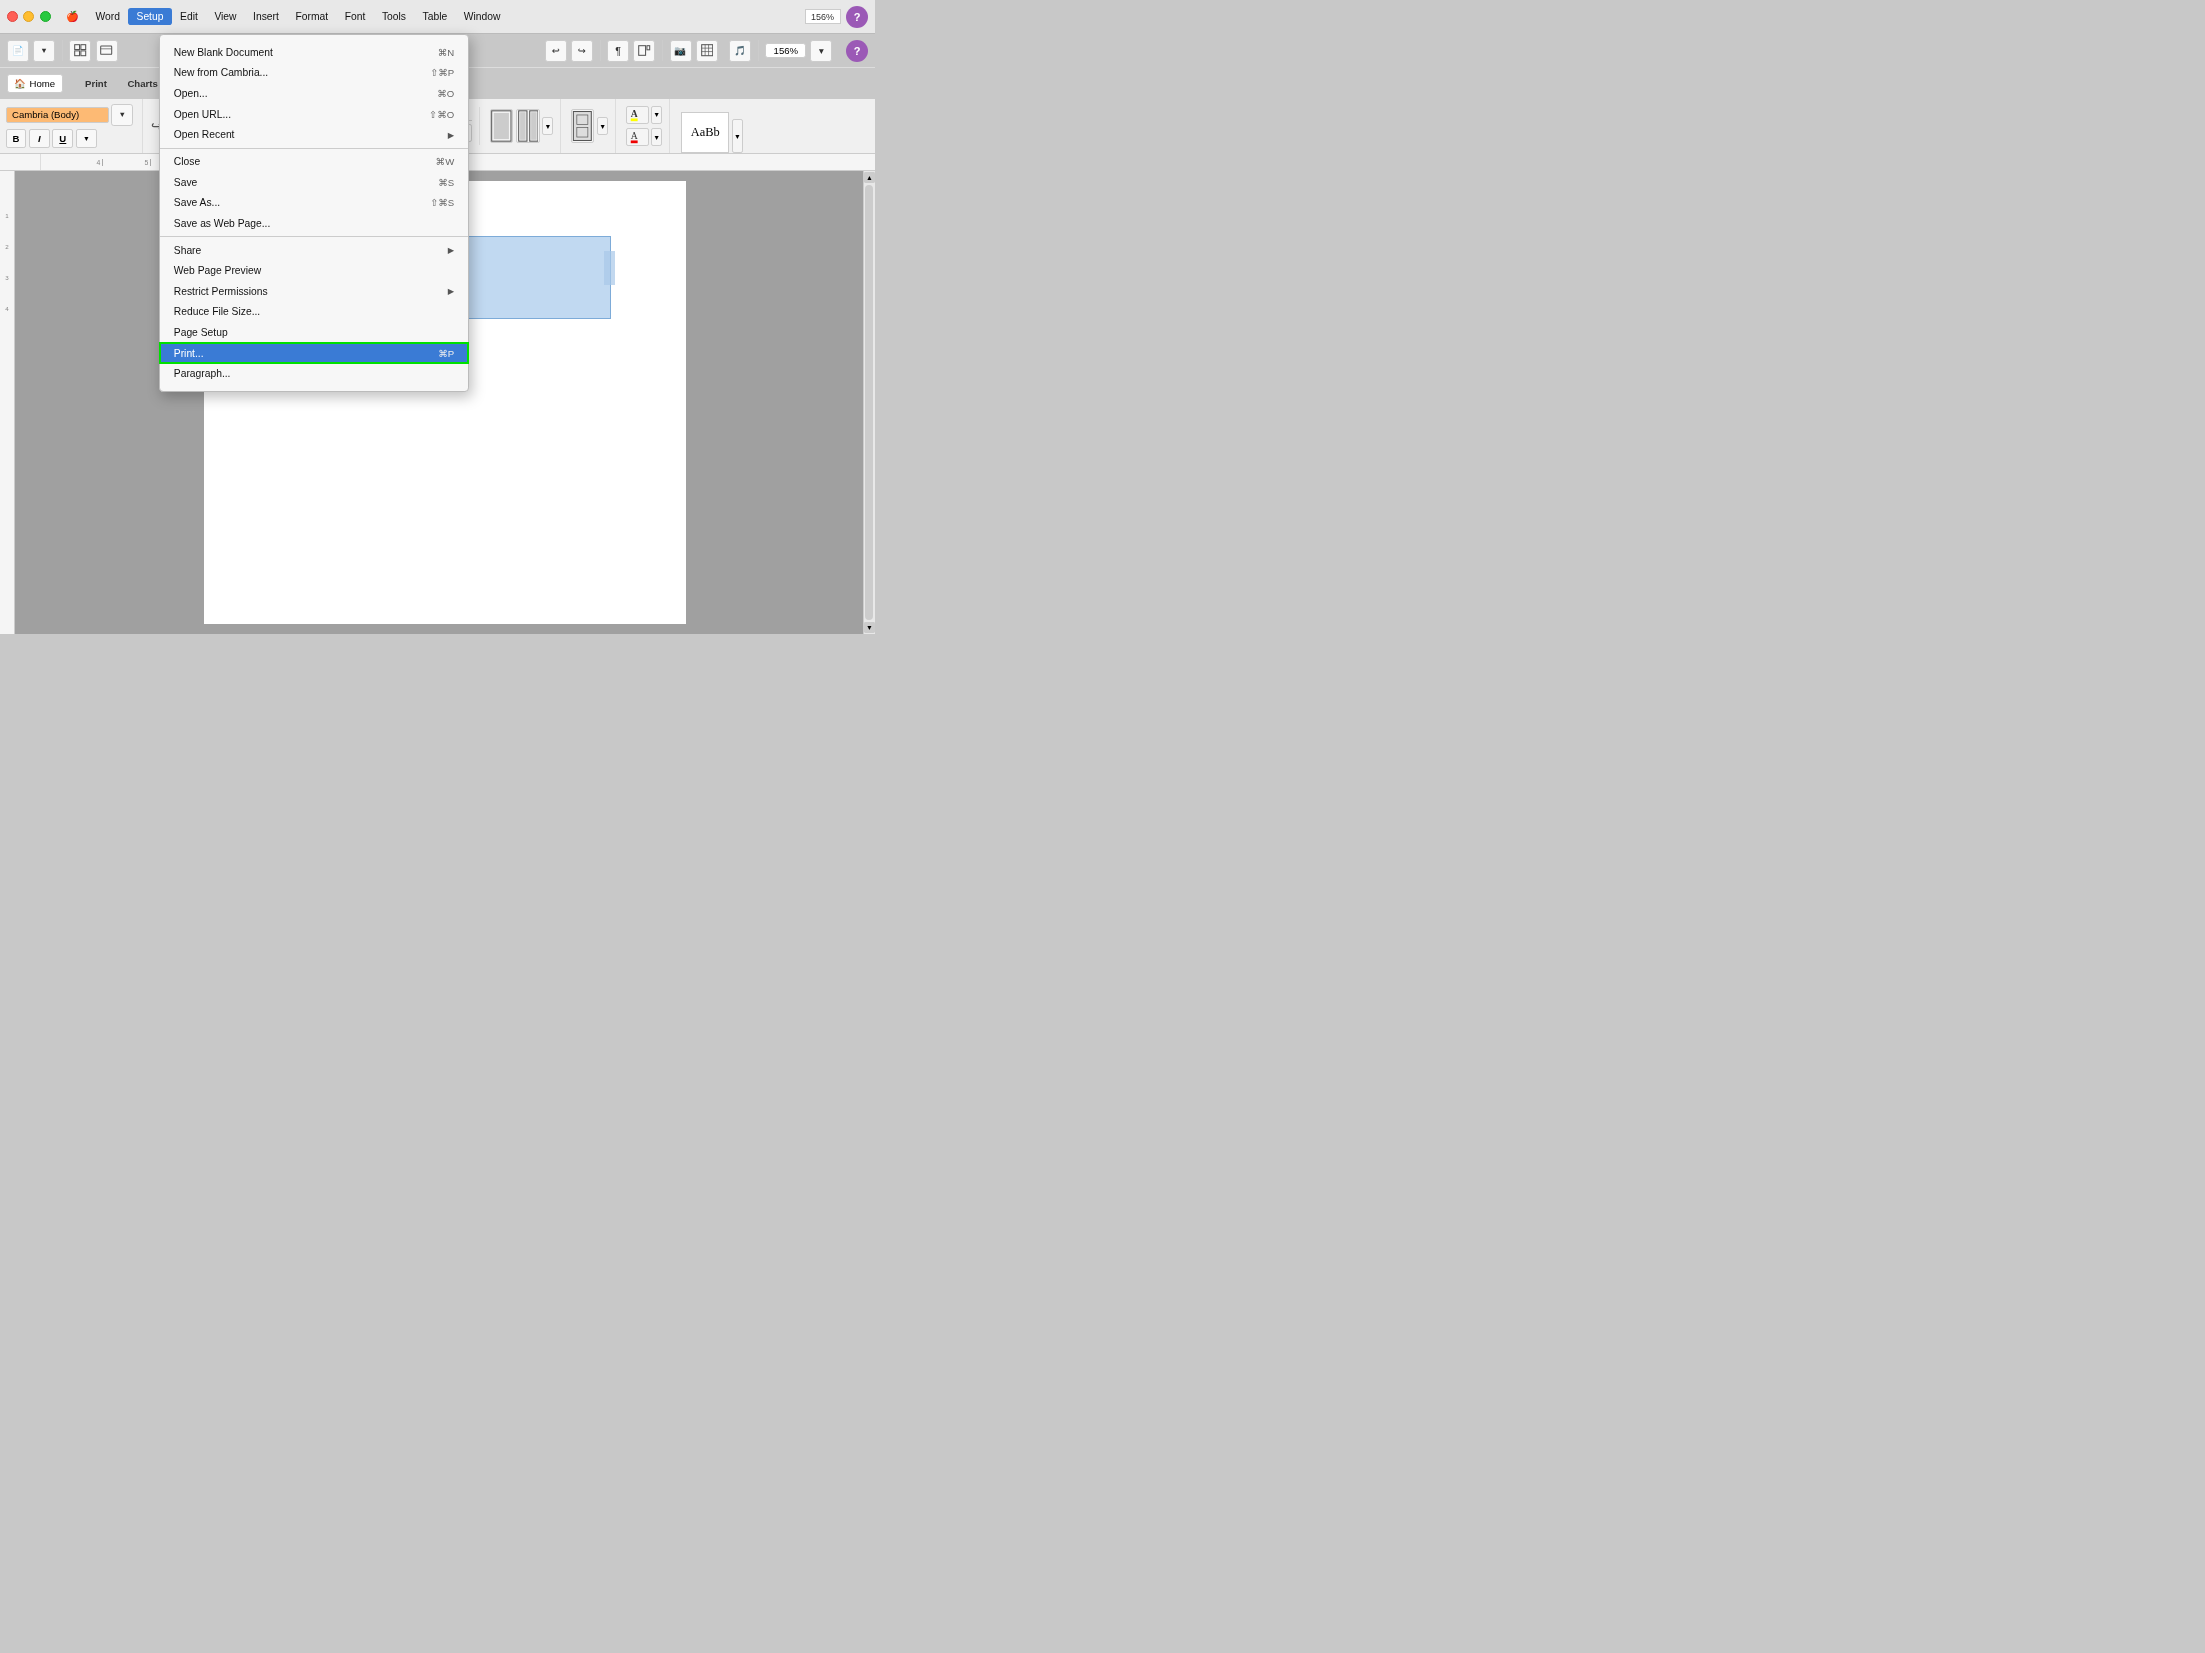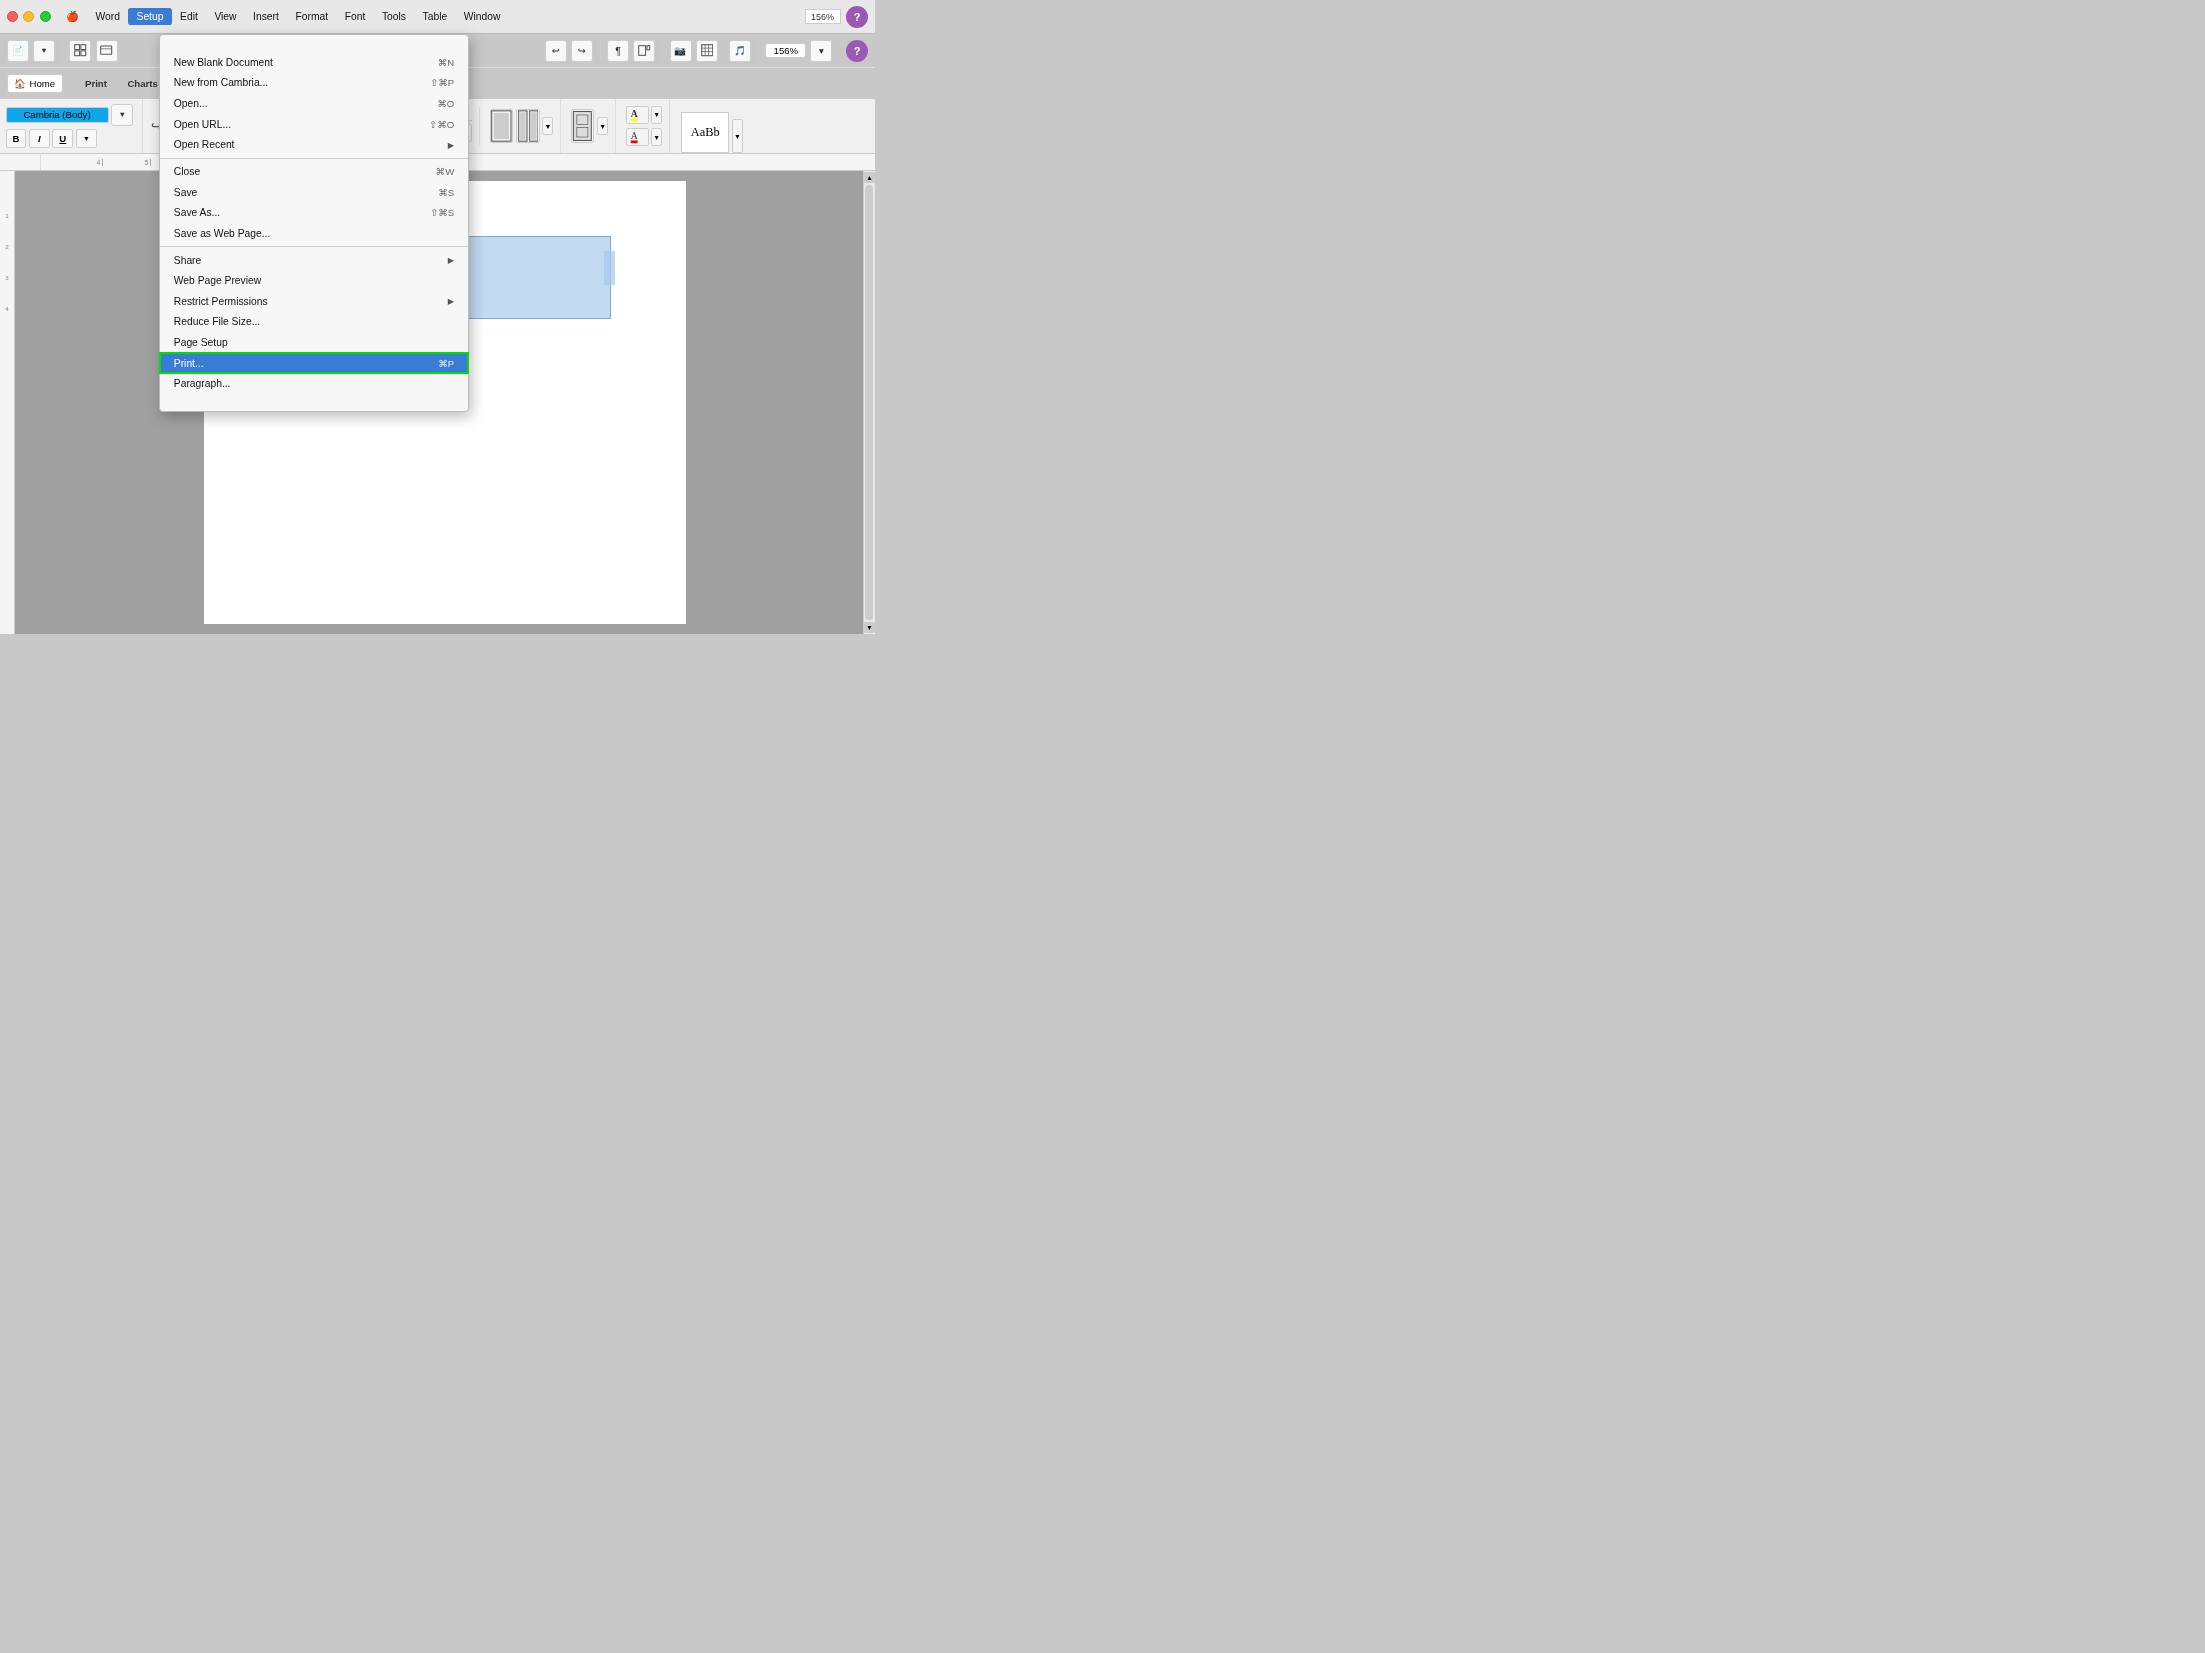--- a/index.html
+++ b/index.html
@@ -129,27 +129,26 @@
       height: 55px;
       display: flex;
       align-items: center;
       padding: 0 5.5px;
       gap: 2.8px;
       position: relative;
     }
 
     
     .font-selector {
-      background: #0ea5e9;
+      background: #fdba74;
       border: 0.7px solid #ccc;
       border-radius: 2.1px;
       padding: 1.4px 5.5px;
       font-size: 9.6px;
       width: 103px;
-      text-align: center;
     }
 
     
     .format-row {
       display: flex;
       align-items: center;
       gap: 2.8px;
     }
 
     .fmt-btn {
@@ -235,21 +234,21 @@
     .dropdown-menu {
       position: absolute;
       top: 34px;
       left: 159px;
       width: 310px;
       background: #f7f7f7;
       border: 0.7px solid #bbb;
       border-radius: 4.1px;
       box-shadow: 2.8px 4.1px 13.8px rgba(0,0,0,0.25);
       z-index: 200;
-      padding: 17px 0;
+      padding: 7px 0;
     }
 
     .menu-row {
       display: flex;
       align-items: center;
       justify-content: space-between;
       padding: 4.8px 13.8px;
       font-size: 10.3px;
       color: #111;
       cursor: pointer;

